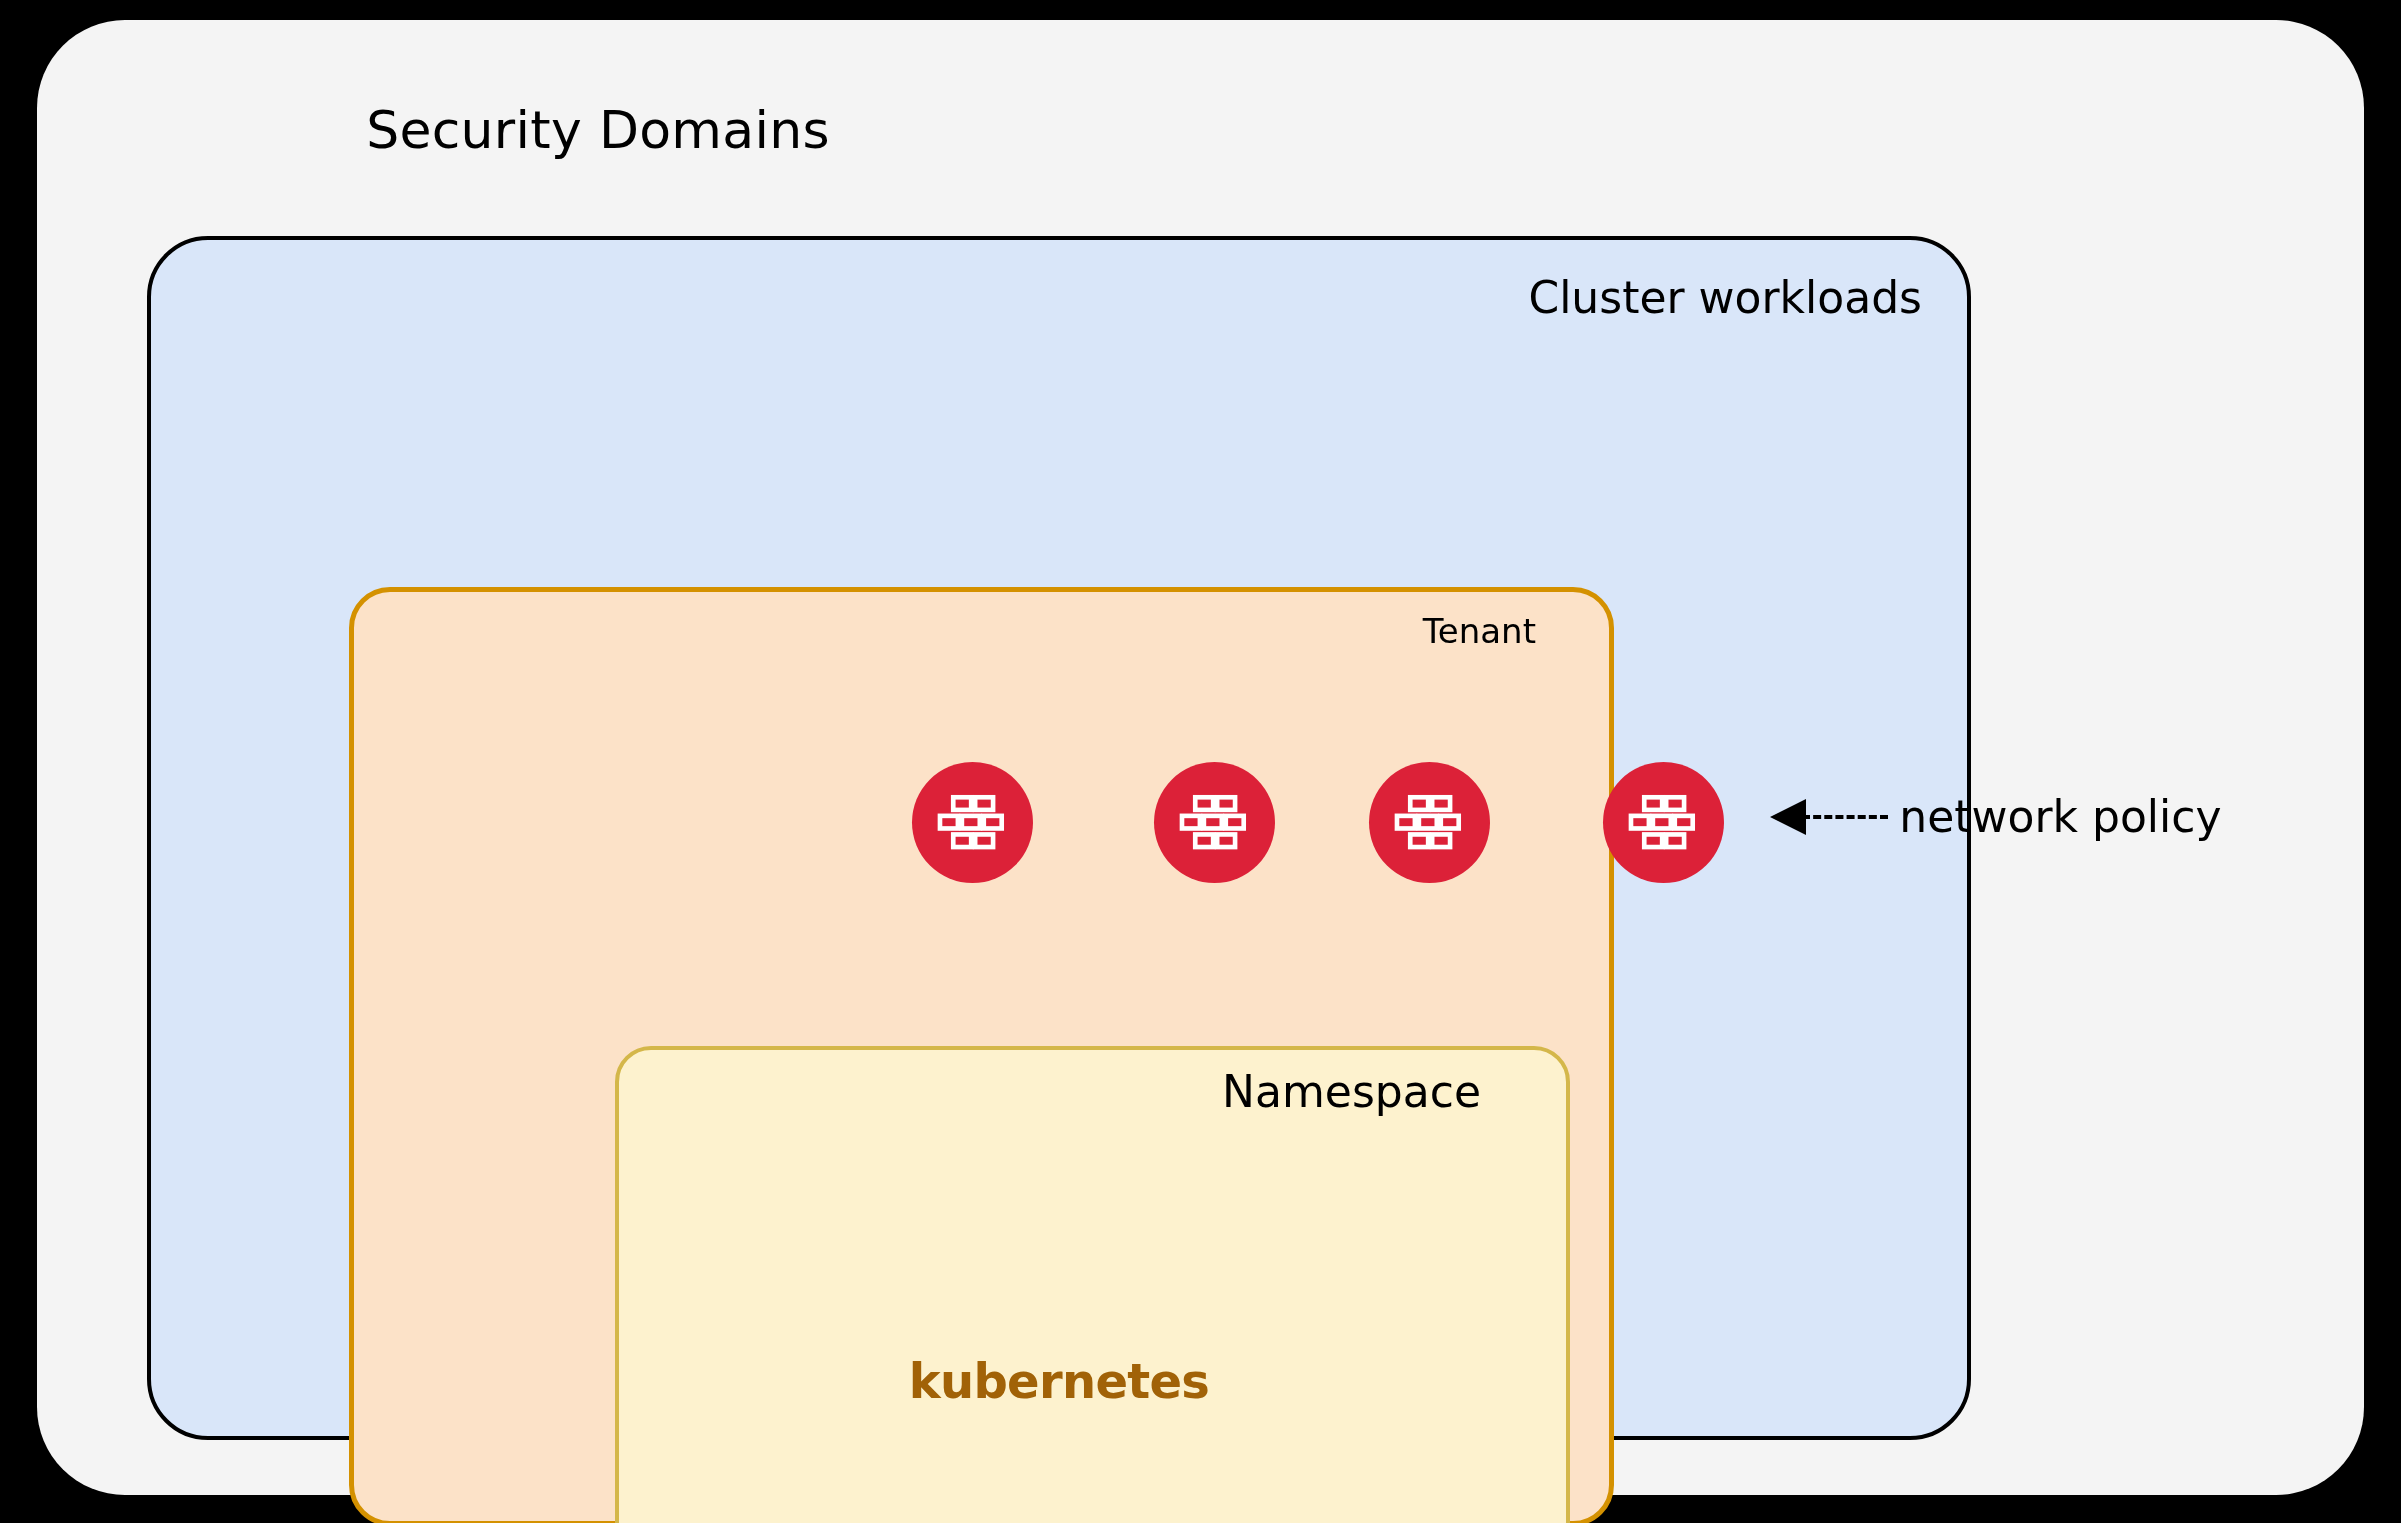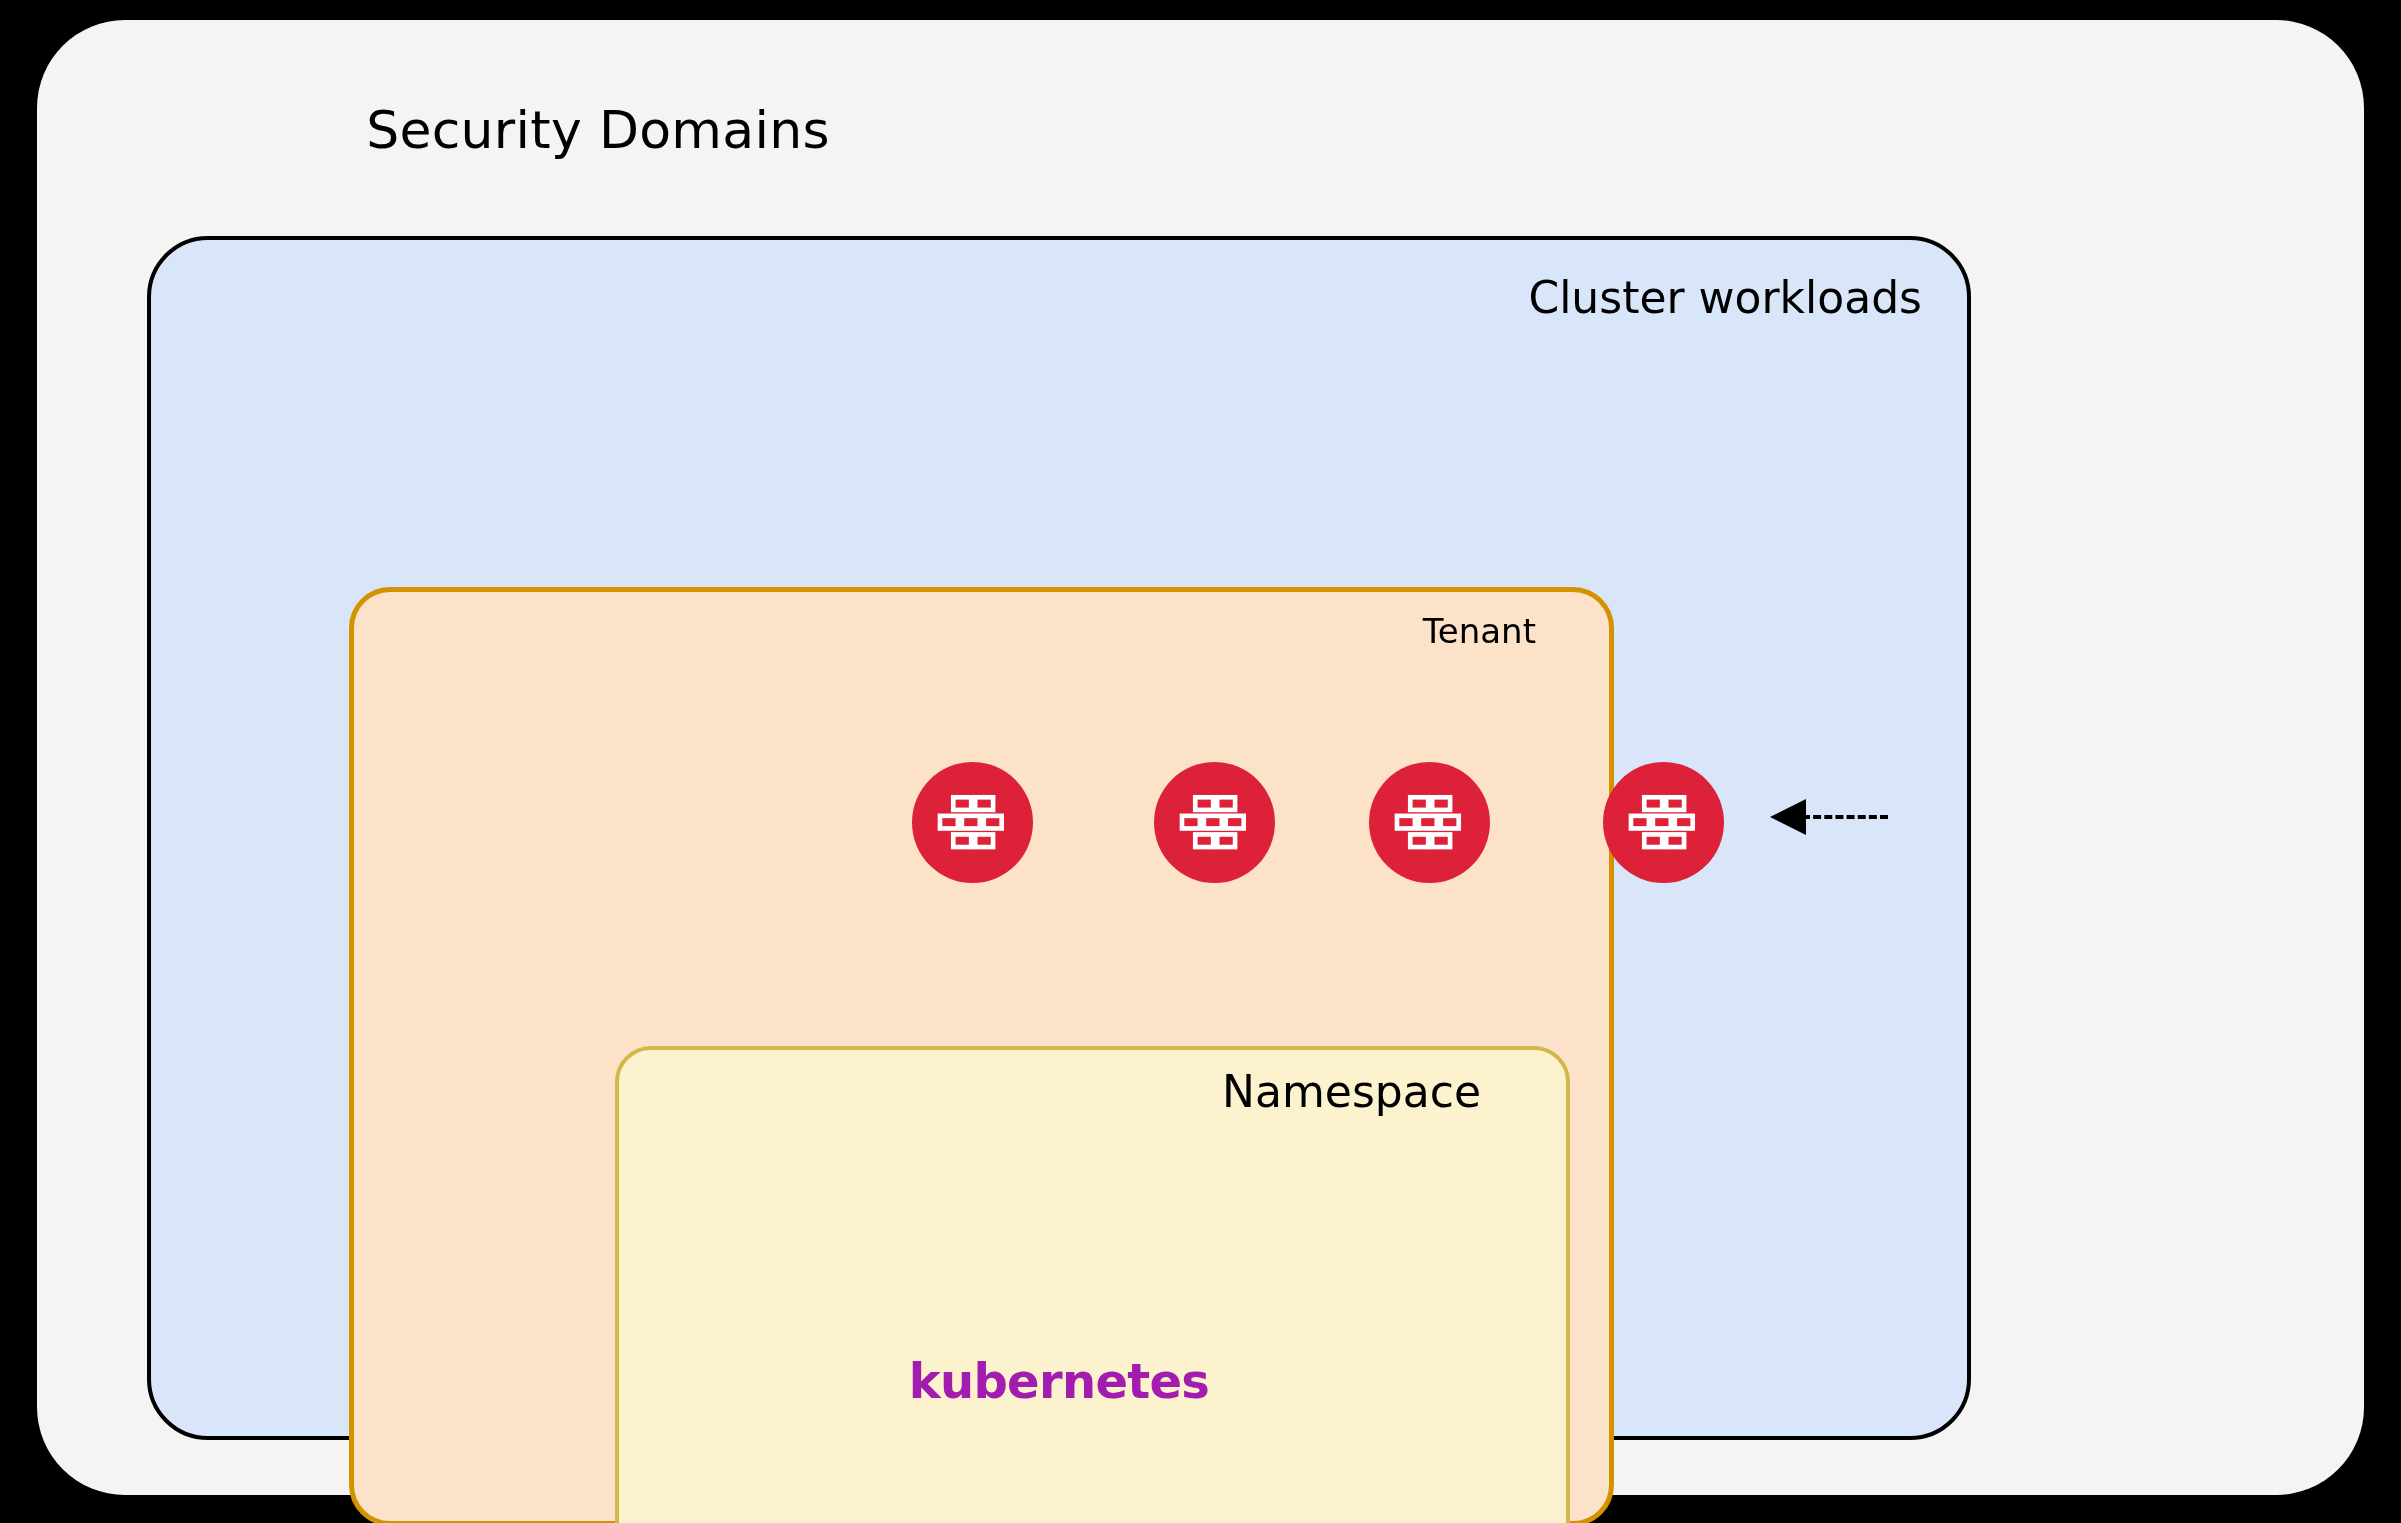--- a/index.html
+++ b/index.html
@@ -61,21 +61,21 @@
     white-space: nowrap;
   }
   .brand-kubernetes {
     position: absolute;
     left: 0;
     right: 0;
     bottom: 26.6px;
     text-align: center;
     font-size: 48px;
     font-weight: bold;
-    color: #a21caf;
+    color: #a16207;
     letter-spacing: -0.7px;
     margin-top: 24px;
   }
 
   
   .box-tenant {
     position: absolute;
     left: 198px;
     top: 347px;
     width: 1265px;
@@ -246,17 +246,18 @@
           <rect x="59" y="62" width="27" height="19"></rect>
         </g>
       </svg>
     </div>
 
     <div class="policy-annotation" style="left:1733px; top:770px;">
       <div class="arrow-wrap">
         <div class="arrow-head"></div>
         <div class="arrow-line"></div>
       </div>
+      <div class="policy-label">network policy</div>
     </div>
 
   </div>
 </div>
 
 
 </body></html>

